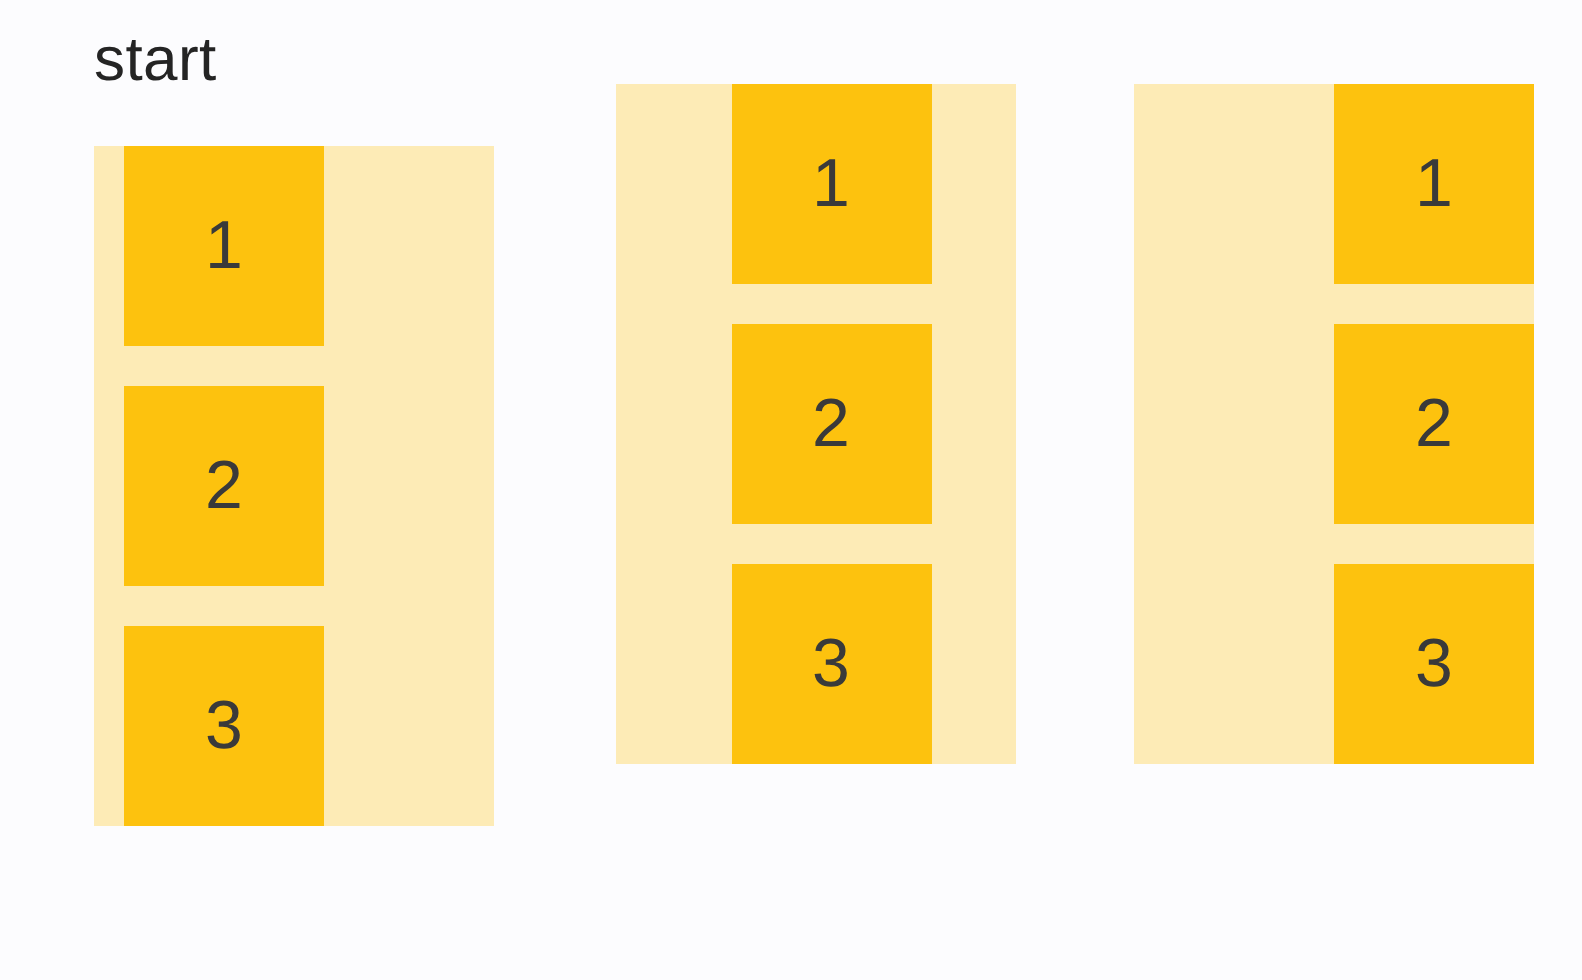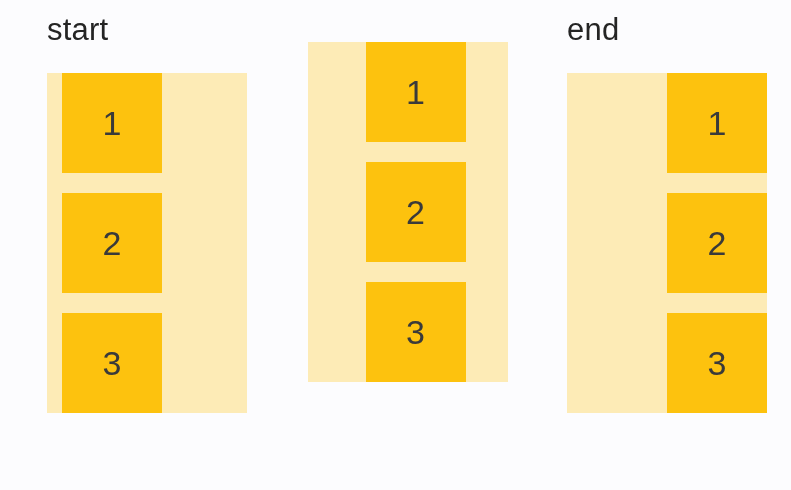--- a/index.html
+++ b/index.html
@@ -74,19 +74,18 @@
 
 <div class="demo-column col-center">
   <div class="flex-container align-center">
     <div class="flex-item">1</div>
     <div class="flex-item">2</div>
     <div class="flex-item">3</div>
   </div>
 </div>
 
 <div class="demo-column col-end">
-  <div class="col-label">end</div>
   <div class="flex-container align-end">
     <div class="flex-item">1</div>
     <div class="flex-item">2</div>
     <div class="flex-item">3</div>
   </div>
 </div>
 
 </body></html>

